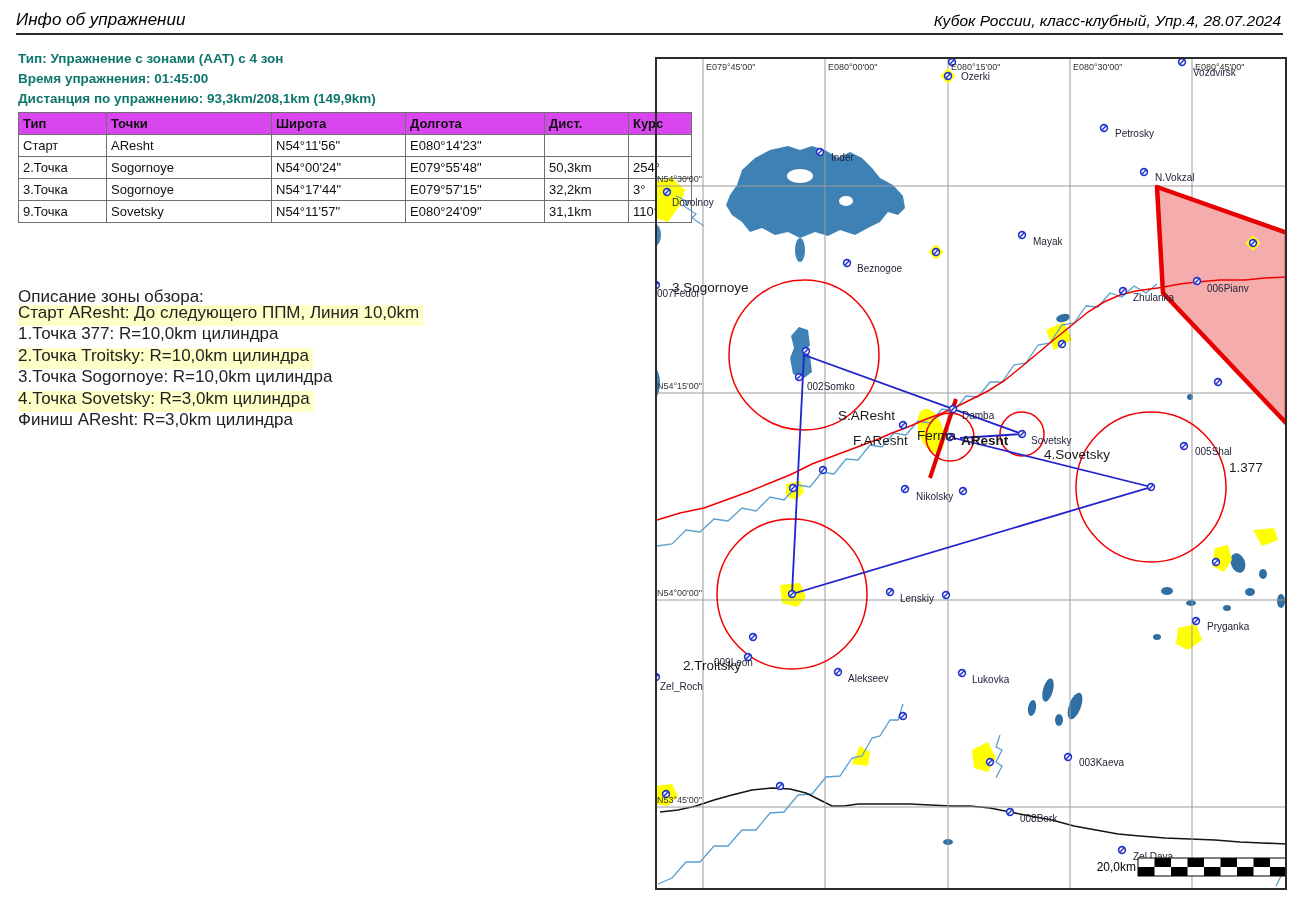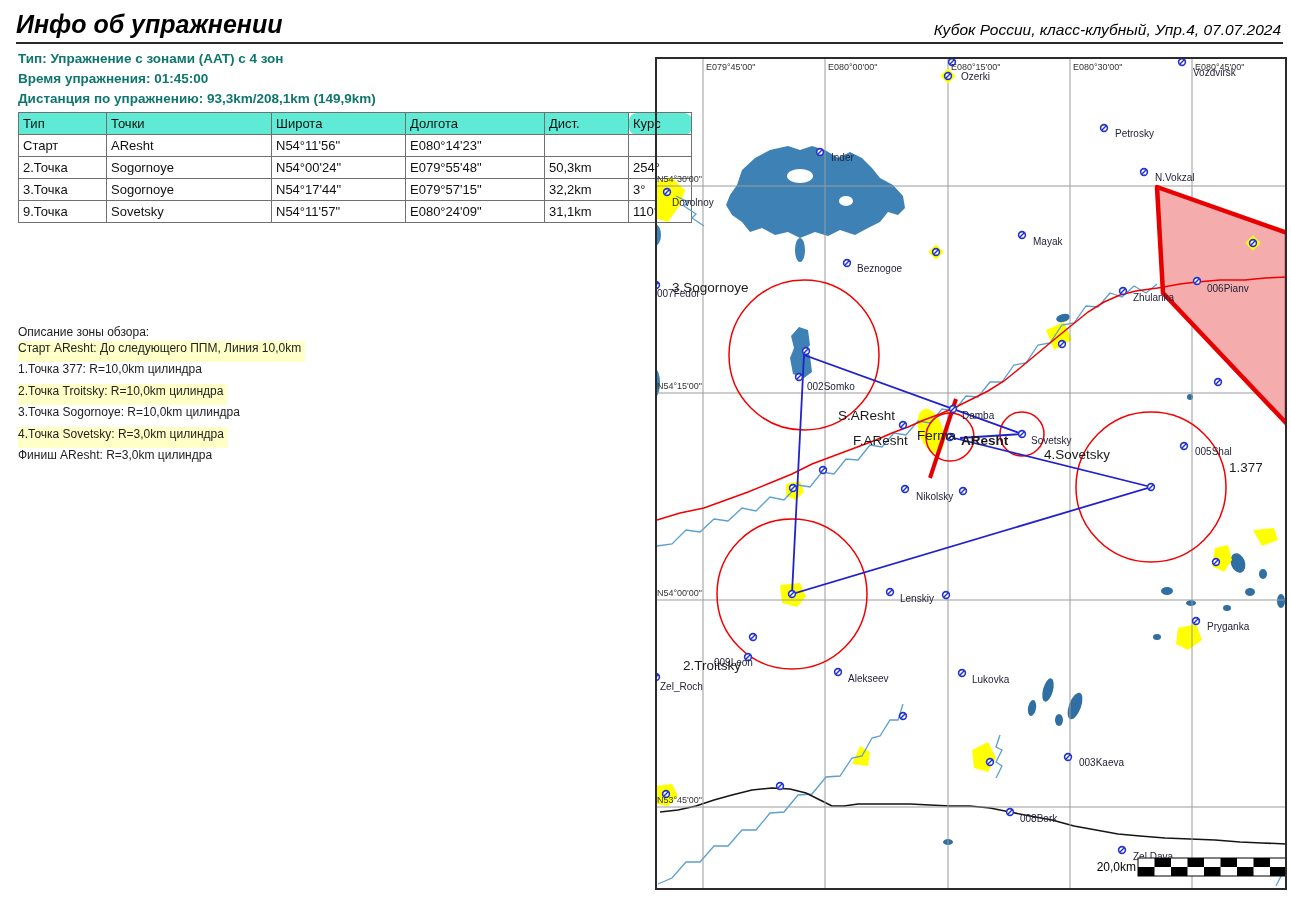--- a/index.html
+++ b/index.html
@@ -1,63 +1,63 @@
 <!DOCTYPE html>
 <html><head>
 <meta charset="utf-8">
 <style>
   html,body{margin:0;padding:0;background:#fff;}
   body{width:1291px;height:906px;position:relative;overflow:hidden;
        font-family:"Liberation Sans","DejaVu Sans",sans-serif;color:#111;}
   .page-header{position:absolute;left:16px;top:10px;width:1267px;
        border-bottom:2px solid #2a2a2a;display:flex;justify-content:space-between;
        align-items:flex-end;padding-bottom:3px;}
-  .page-title{font-size:25px;font-weight:bold;font-style:italic;color:#000;}
+  .page-title{font-size:17px;font-weight:normal;font-style:italic;color:#000;}
   .comp-title{font-size:15.5px;font-style:italic;color:#000;padding-right:2px;}
   .info-block{position:absolute;left:18px;top:49px;}
   .info-line{font-size:13.5px;font-weight:bold;line-height:20px;color:#0f766e;}
   table.task{position:absolute;left:18px;top:112px;border-collapse:collapse;
        font-size:13px;table-layout:fixed;}
   table.task th,table.task td{border:1px solid #707070;padding:1px 4px 2px 4px;
        text-align:left;overflow:hidden;white-space:nowrap;height:18px;}
-  table.task th{background:#5eead4;font-weight:normal;}
+  table.task th{background:#d946ef;font-weight:bold;}
   table.task{border:1px solid #404040;}
-  .zones{position:absolute;left:18px;top:289px;font-size:12px;color:#222;margin-top:36px;}
+  .zones{position:absolute;left:18px;top:289px;font-size:17px;color:#222;}
   .zone-title{line-height:15.5px;}
   .zone-line{line-height:15.5px;display:table;padding:0 4px 6px 0;}
   .zone-line.hl{background:#ffffc8;}
   svg.map{position:absolute;left:655px;top:57px;overflow:hidden;}
   svg text{font-family:"Liberation Sans","DejaVu Sans",sans-serif;}
   .wpt-label{font-size:10px;fill:#23233a;}
   .grid-label{font-size:9px;fill:#333;}
   .task-label{font-size:13.5px;fill:#1a1a1a;}
 </style>
 </head>
 <body>
 
 <div class="page-header">
   <div class="page-title">Инфо об упражнении</div>
-  <div class="comp-title">Кубок России, класс-клубный, Упр.4, 07.07.2024</div>
+  <div class="comp-title">Кубок России, класс-клубный, Упр.4, 28.07.2024</div>
 </div>
 
 <div class="info-block">
   <div class="info-line">Тип: Упражнение с зонами (AAT) с 4 зон</div>
   <div class="info-line">Время упражнения: 01:45:00</div>
   <div class="info-line">Дистанция по упражнению: 93,3km/208,1km (149,9km)</div>
 </div>
 
 <table class="task">
   <thead>
       <tr>
         <th style="width: 79px;">Тип</th>
         <th style="width: 156px;">Точки</th>
         <th style="width: 125px;">Широта</th>
         <th style="width: 130px;">Долгота</th>
         <th style="width: 75px;">Дист.</th>
-        <th style="width: 54px; border-radius: 8px;">Курс</th>
+        <th style="width: 54px;">Курс</th>
       </tr>
     </thead>
   <tbody>
       <tr>
         <td>Старт</td>
         <td>AResht</td>
         <td>N54°11'56"</td>
         <td>E080°14'23"</td>
         <td></td>
         <td></td>

